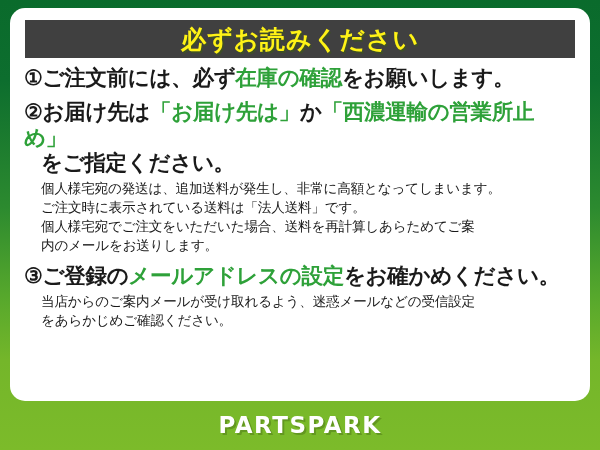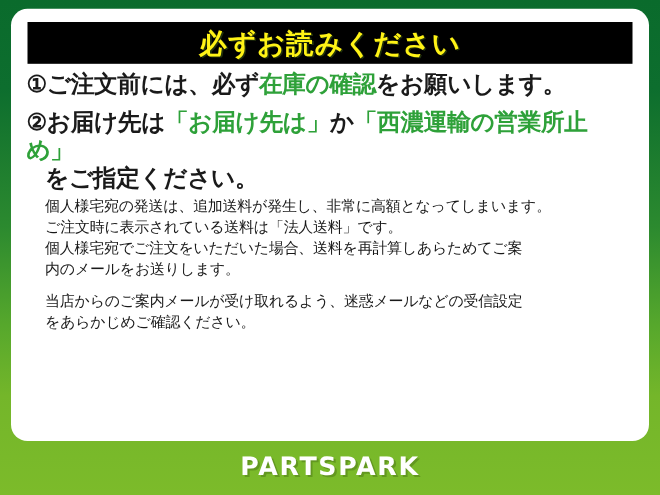--- a/index.html
+++ b/index.html
@@ -37,21 +37,21 @@
     height: 393px;
     background: #ffffff;
     border-radius: 15px;
     box-sizing: border-box;
     padding: 12px 14px 0 14px;
   }
 
   
   .header-bar {
     height: 38px;
-    background: #000000;
+    background: #404040;
     margin: 0 1px 9px 1px;
     display: flex;
     align-items: center;
     justify-content: center;
   }
   .header-title {
     color: #fff316;
     font-size: 25px;
     font-weight: bold;
     letter-spacing: 1px;
@@ -146,20 +146,23 @@
       </div>
       <div class="item-body">
         <span class="bline">個人様宅宛の発送は、追加送料が発生し、非常に高額となってしまいます。</span>
         <span class="bline">ご注文時に表示されている送料は「法人送料」です。</span>
         <span class="bline">個人様宅宛でご注文をいただいた場合、送料を再計算しあらためてご案</span>
         <span class="bline">内のメールをお送りします。</span>
       </div>
     </div>
 
     <div class="item" id="item-3">
+      <div class="item-heading">
+        <span class="marker">③</span><span>ご登録の</span><span class="hl">メールアドレスの設定</span><span>をお確かめください。</span>
+      </div>
       <div class="item-body">
         <span class="bline">当店からのご案内メールが受け取れるよう、迷惑メールなどの受信設定</span>
         <span class="bline">をあらかじめご確認ください。</span>
       </div>
     </div>
 
   </div>
 
   <div id="footer">
     <div id="footer-logo">PARTSPARK</div>

